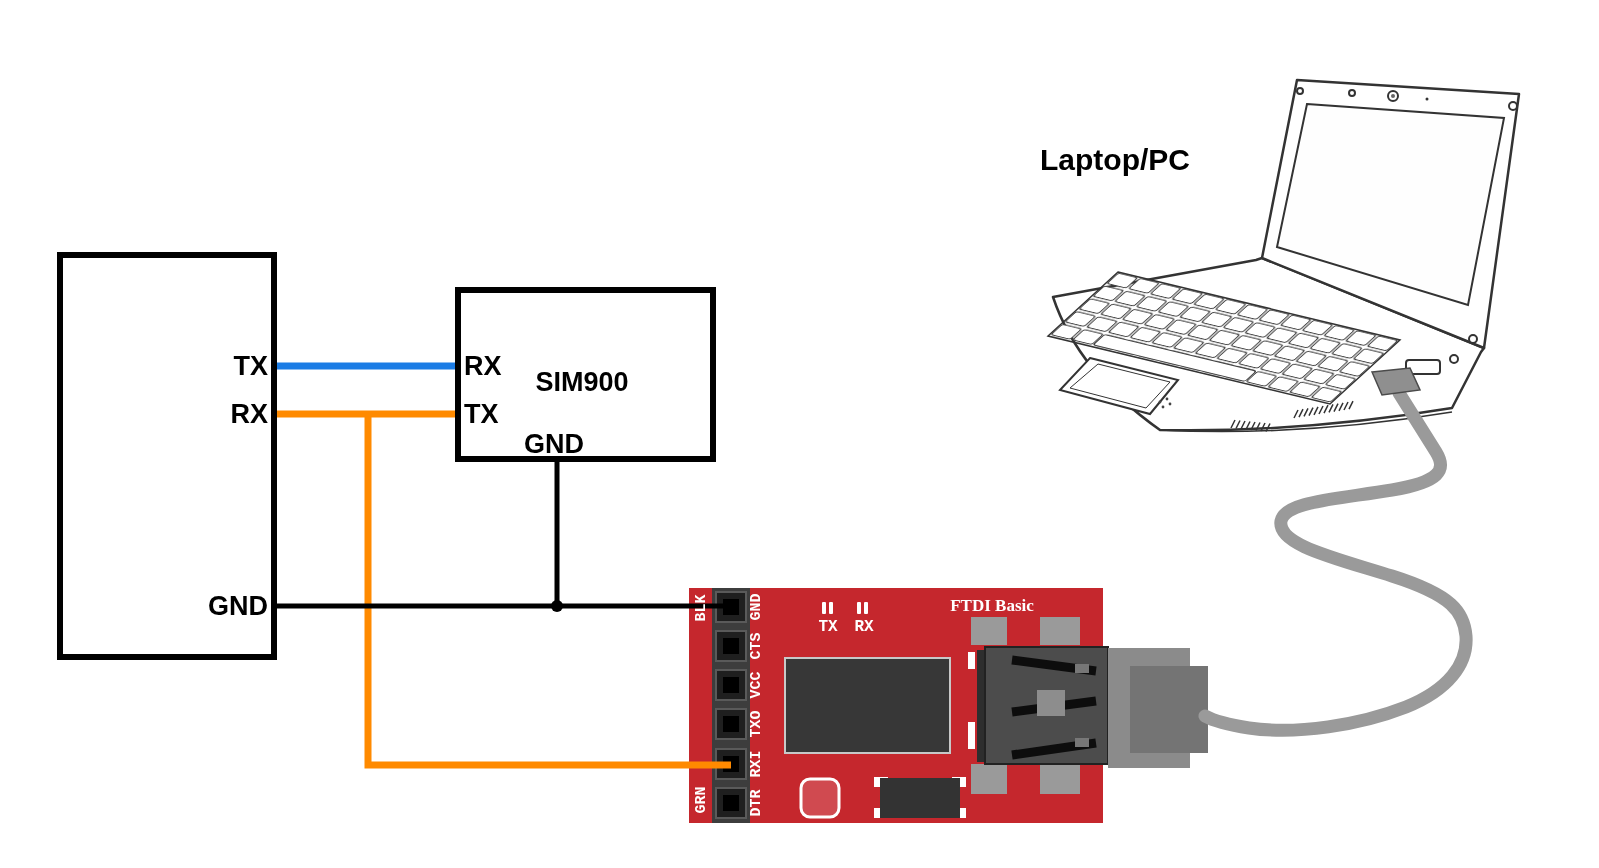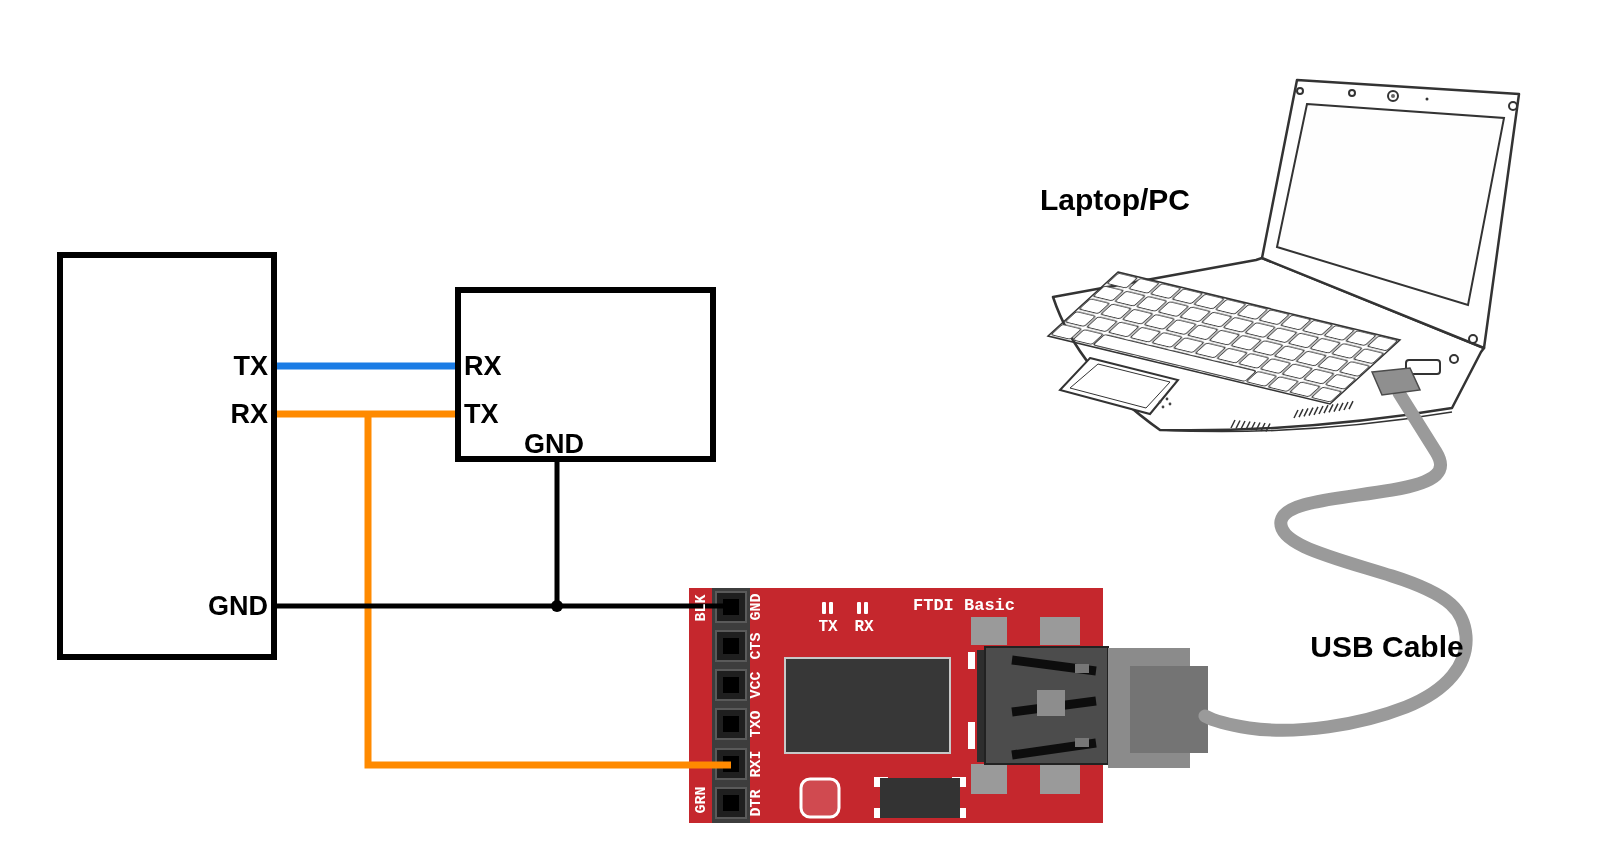--- a/index.html
+++ b/index.html
@@ -183,35 +183,35 @@
       <circle cx="557" cy="606" r="6" stroke="none"></circle>
     </g>
   </svg>
 
   <div class="box" style="left:57px;top:252px;width:220px;height:408px;"></div>
   <div class="lbl pin-lbl right abs" style="left:168px;top:352px;width:100px;">TX</div>
   <div class="lbl pin-lbl right abs" style="left:168px;top:400px;width:100px;">RX</div>
   <div class="lbl pin-lbl right abs" style="left:168px;top:592px;width:100px;">GND</div>
 
   <div class="box" style="left:455px;top:287px;width:261px;height:175px;"></div>
+  <div class="lbl title-lbl abs" style="left:482px;top:367px;width:200px;">SIM900</div>
   <div class="lbl pin-lbl abs" style="left:464px;top:352px;">RX</div>
   <div class="lbl pin-lbl abs" style="left:464px;top:400px;">TX</div>
   <div class="lbl pin-lbl center abs" style="left:504px;top:430px;width:100px;">GND</div>
 
 
   <div class="silk vlabel" style="left:682px;top:598px;width:40px;">BLK</div>
   <div class="silk vlabel" style="left:682px;top:790px;width:40px;">GRN</div>
 
   <div class="silk vlabel" style="left:735px;top:597px;width:44px;">GND</div>
   <div class="silk vlabel" style="left:735px;top:636px;width:44px;">CTS</div>
   <div class="silk vlabel" style="left:735px;top:675px;width:44px;">VCC</div>
   <div class="silk vlabel" style="left:735px;top:714px;width:44px;">TXO</div>
   <div class="silk vlabel" style="left:735px;top:754px;width:44px;">RXI</div>
   <div class="silk vlabel" style="left:735px;top:793px;width:44px;">DTR</div>
 
   <div class="silk led-lbl" style="left:813px;top:618px;width:30px;">TX</div>
   <div class="silk led-lbl" style="left:849px;top:618px;width:30px;">RX</div>
-  <div class="silk brand-lbl" style="left:884px;top:596px;width:160px;">FTDI Basic</div>
-
-  <div class="lbl big-lbl abs" style="left:1015px;top:144px;width:200px;margin-top:40px;">Laptop/PC</div>
-  <div class="lbl big-lbl abs" style="left:1287px;top:631px;width:200px;">USB Cable</div>
+  <div class="silk brand-lbl" style="left:912px;top:596px;width:160px;font-family:Liberation Serif, serif;">FTDI Basic</div>
+
+  <div class="lbl big-lbl abs" style="left:1015px;top:144px;width:200px;">Laptop/PC</div>
 
 </div>
 
 </body></html>

